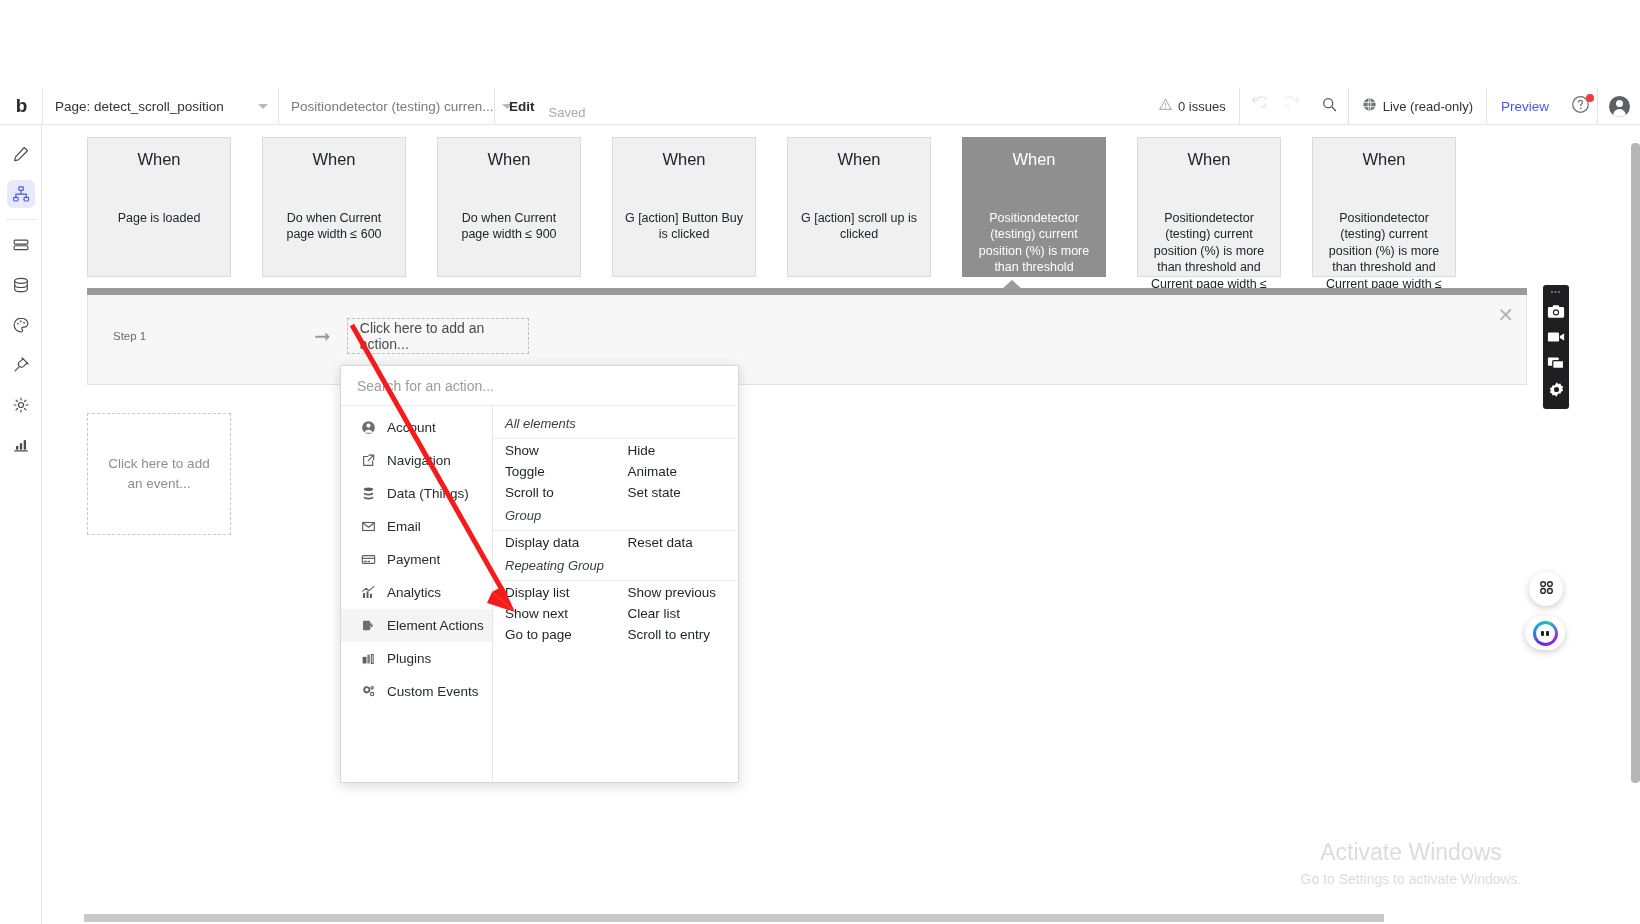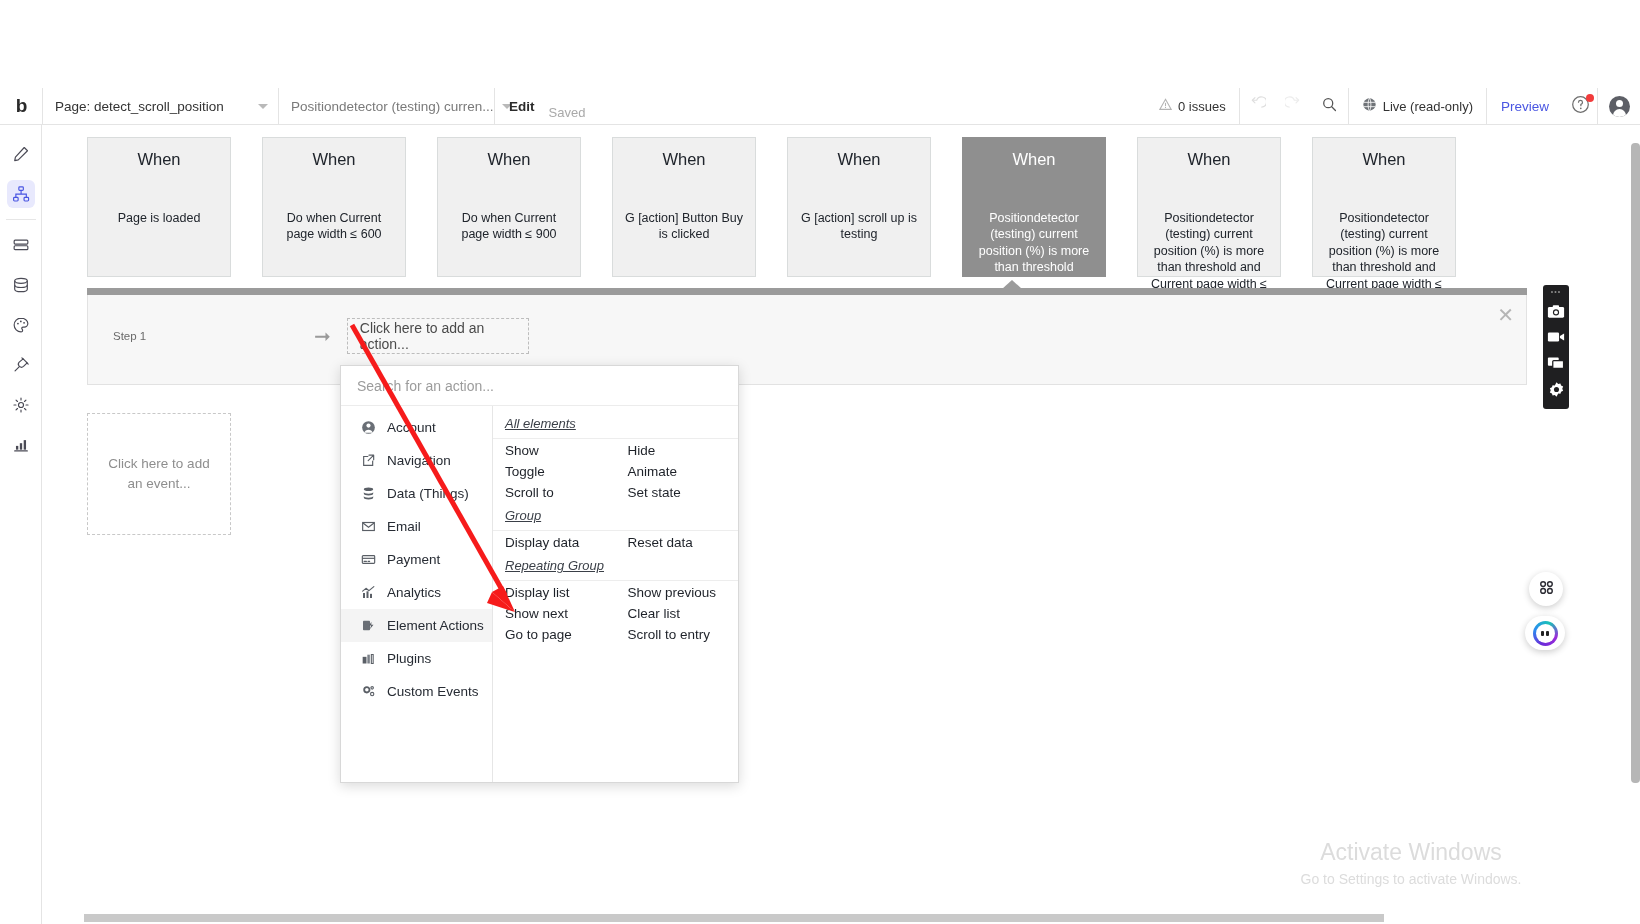--- a/index.html
+++ b/index.html
@@ -212,21 +212,20 @@
     height: 33px; display: flex; align-items: center; gap: 11px;
     padding-left: 19px;
     font-size: 13.5px; color: #262b33;
   }
   .am-cat.active { background: #f4f4f4; }
   .am-cat .ci { width: 16px; height: 16px; display:flex;align-items:center;justify-content:center;color:#5a5f66;}
   .am-actions { flex: 1 1 auto; padding-top: 5px; }
   .am-group-title {
     font-size: 13px; font-style: italic; color: #3a3f47;
     padding: 5px 0 4px 12px;
-    text-decoration: underline;
   }
   .am-row { display: flex; }
   .am-a {
     width: 50%; padding: 3px 0 3px 12px;
     font-size: 13.5px; color: #1e2229;
   }
   .am-sep { height: 1px; background: #ededed; margin: 3px 0 1px 0; }
 
   
   .red-arrow { position: absolute; left: 0; top: 0; pointer-events: none; z-index: 40; }
@@ -476,21 +475,21 @@
       <div class="card">
         <div class="when">When</div>
         <div class="desc">Do when Current page width ≤ 900</div>
       </div>
       <div class="card">
         <div class="when">When</div>
         <div class="desc">G [action] Button Buy is clicked</div>
       </div>
       <div class="card">
         <div class="when">When</div>
-        <div class="desc">G [action] scroll up is testing</div>
+        <div class="desc">G [action] scroll up is clicked</div>
       </div>
       <div class="card selected">
         <div class="when">When</div>
         <div class="desc">Positiondetector (testing) current position (%) is more than threshold</div>
       </div>
       <div class="card">
         <div class="when">When</div>
         <div class="desc">Positiondetector (testing) current position (%) is more than threshold and Current page width ≤ 600</div>
       </div>
       <div class="card">

